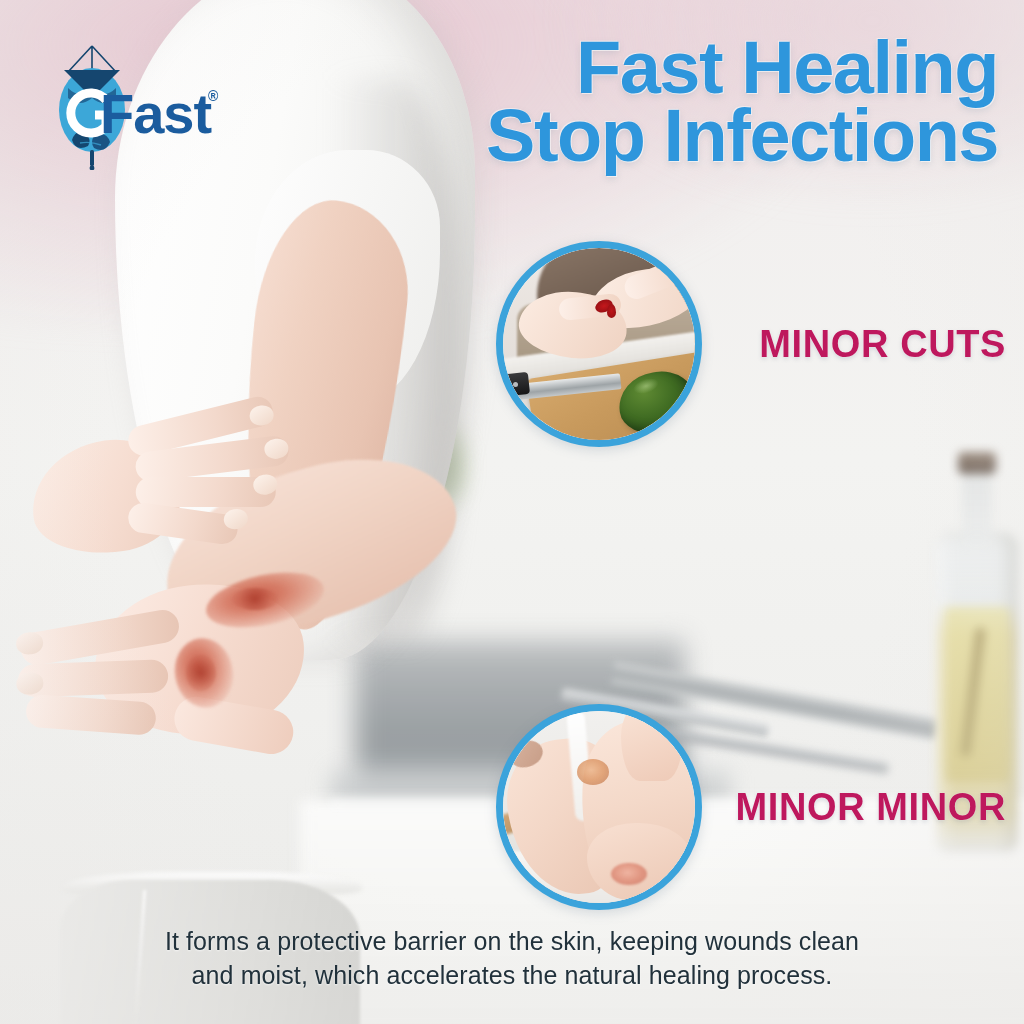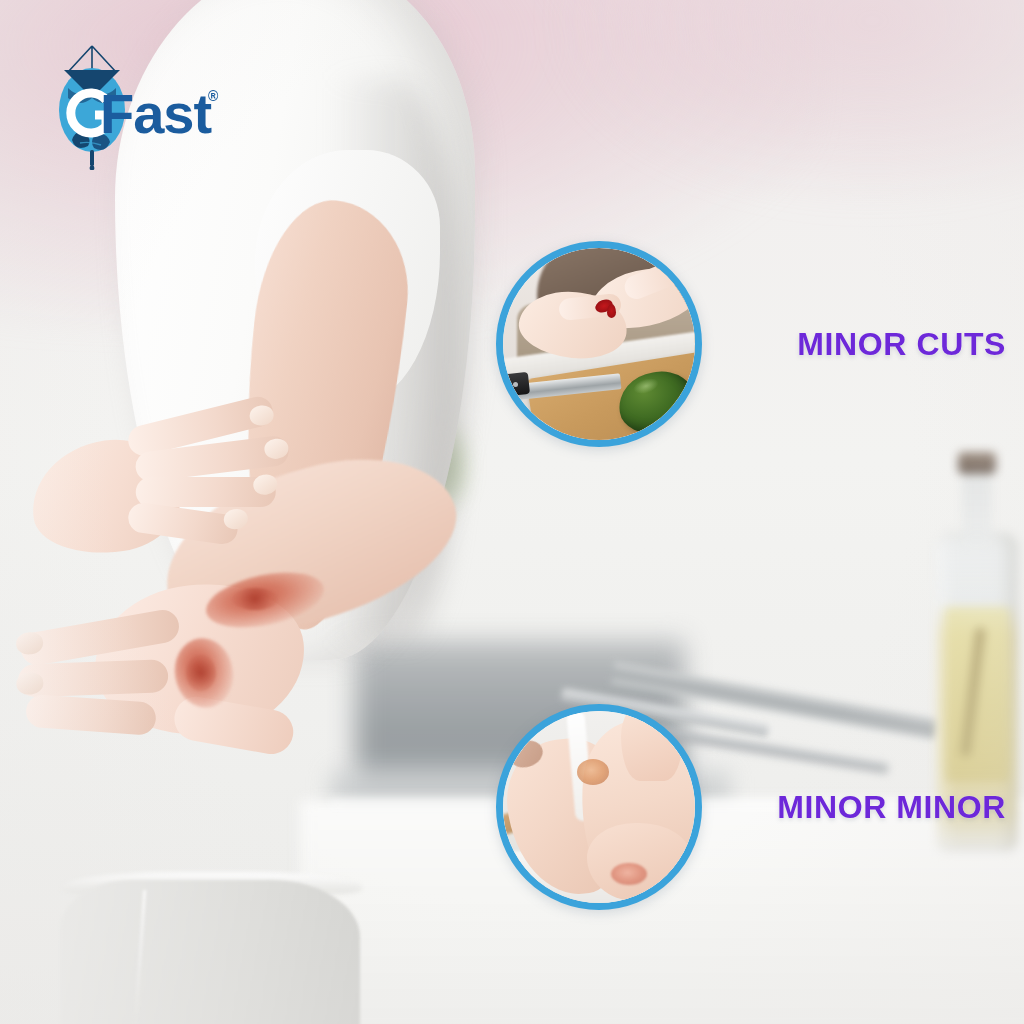--- a/index.html
+++ b/index.html
@@ -453,21 +453,21 @@
     border-radius:8px;transform:rotate(-16deg);filter:blur(1.4px);
   }
 
   
   .f-label{
     position:absolute;left:238px;top:0;width:282px;height:206px;
     display:flex;align-items:center;justify-content:flex-end;
     padding-right:10px;
   }
   .f-label span{
-    font-size:32px;font-weight:bold;color:#6d28d9;
+    font-size:38px;font-weight:bold;color:#be185d;
     letter-spacing:.6px;white-space:nowrap;
     text-shadow:0 0 1px rgba(255,255,255,.85), 0 2px 4px rgba(140,150,165,.3);
   }
 
   
   .caption{
     position:absolute;left:50%;transform:translateX(-50%);
     top:925px;width:900px;text-align:center;
     font-size:25px;line-height:1.34;color:#21313b;
     font-weight:400;letter-spacing:.1px;
@@ -558,20 +558,24 @@
 
       <rect x="34" y="108" width="4" height="16" rx="1.6" fill="#14466f"></rect>
       <circle cx="36" cy="126" r="2.4" fill="#14466f"></circle>
 
       <path d="M50 58 a20 20 0 1 0 0 26 l0 -11 l-11 0" fill="none" stroke="#ffffff" stroke-width="9" stroke-linecap="butt"></path>
     </svg>
     <div class="logo-word">Fast</div>
     <div class="logo-r">®</div>
   </div>
 
+  <div class="headline">
+    <span class="l1">Fast Healing</span>
+    <span class="l2">Stop Infections</span>
+  </div>
 
   <div class="feature f-row1">
     <div class="circ">
       <div class="circ-inner">
         <div class="c1-bg"></div>
         <div class="c1-person"></div>
         <div class="c1-apron"></div>
         <div class="c1-counter"></div>
         <div class="c1-board"></div>
         <div class="c1-knife"></div>
@@ -608,14 +612,18 @@
         <div class="c3-heelR"></div>
         <div class="c3-blis1"></div>
         <div class="c3-blis2"></div>
       </div>
     </div>
     <div class="f-label">
       <span>MINOR MINOR</span>
     </div>
   </div>
 
+  <div class="caption">
+    <span class="cl">It forms a protective barrier on the skin, keeping wounds clean</span>
+    <span class="cl">and moist, which accelerates the natural healing process.</span>
+  </div>
 
 </div>
 
 </body></html>

